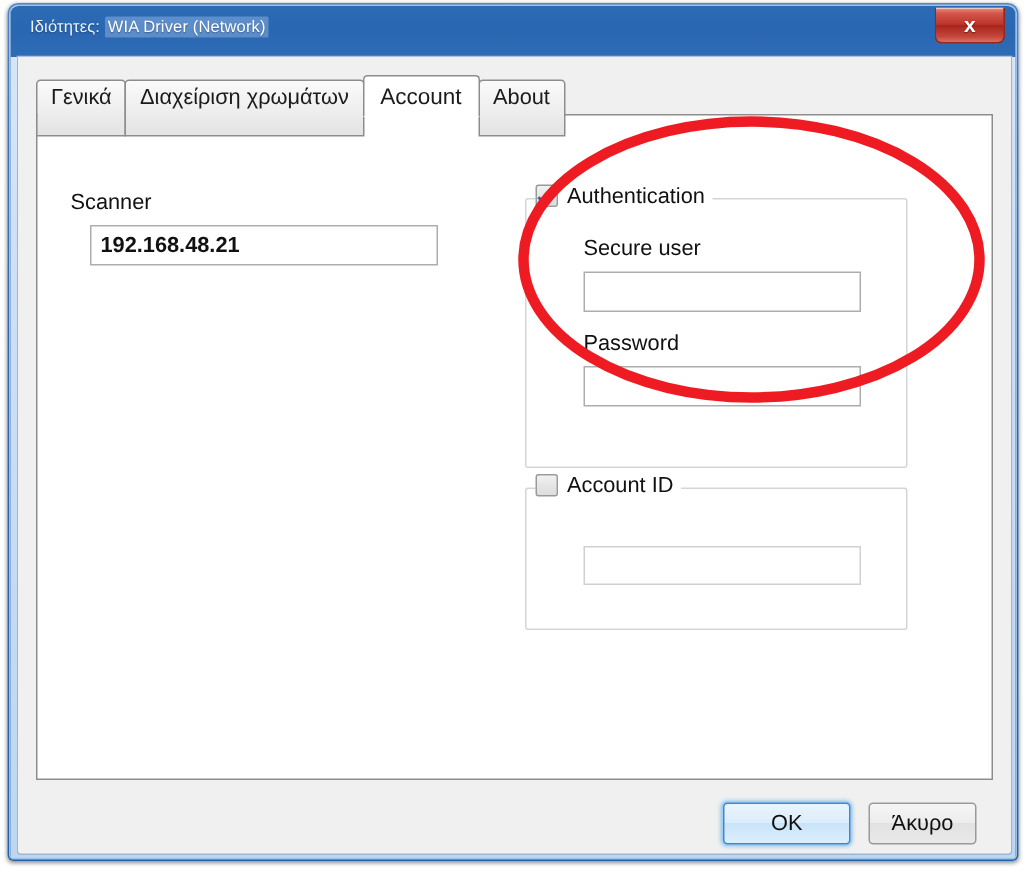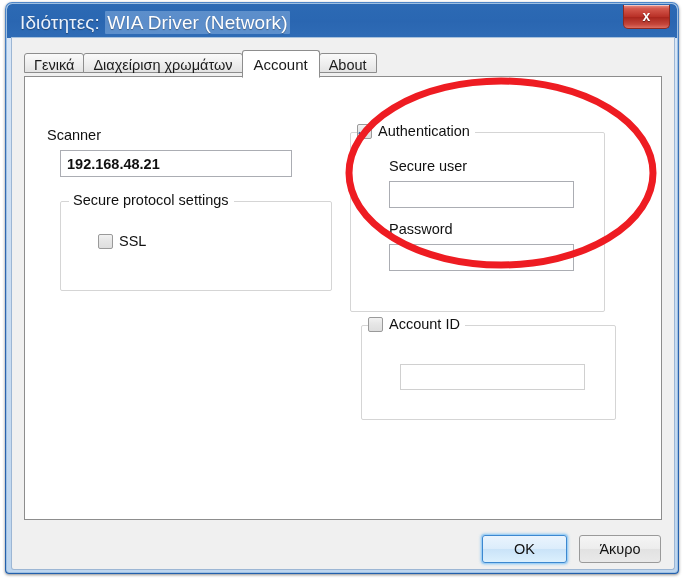--- a/index.html
+++ b/index.html
@@ -45,21 +45,21 @@
     width: 100%;
     height: 34px;
     box-sizing: border-box;
     background: linear-gradient(to bottom, #2c6ab4 0%, #2a67b2 48%, #2a66b1 50%, #2f6cb6 100%);
     border-radius: 5px 5px 0 0;
   }
   .title-text {
     position: absolute;
     left: 13px;
     top: 8px;
-    font-size: 19px;
+    font-size: 11px;
     color: #e9f1fb;
     white-space: nowrap;
     letter-spacing: 0.1px;
     text-shadow: 0 1px 1px rgba(0,0,0,0.35);
   }
   .title-prefix { color: #eaf2fc; }
   .title-highlight {
     color: #ffffff;
     background: rgba(160,195,235,0.42);
     padding: 1px 2px;
@@ -109,21 +109,21 @@
   .tabstrip {
     position: absolute;
     left: 12px;
     top: 15px;
     height: 26px;
     z-index: 4;
   }
   .tab {
     position: relative;
     float: left;
-    height: 20px;
+    height: 38px;
     box-sizing: border-box;
     padding: 0 9px;
     line-height: 22px;
     font-size: 14.5px;
     color: #1b1b1b;
     background: linear-gradient(to bottom, #fafafa 0%, #eeeeee 55%, #e3e3e3 100%);
     border: 1px solid #8d8d8d;
     border-bottom: 1px solid #8d8d8d;
     margin-right: -1px;
     border-radius: 3px 3px 0 0;
@@ -296,50 +296,44 @@
         <div class="tab">
           <span>About</span>
         </div>
       </div>
 
       <div class="tabpanel">
 
         <div class="field-label" style="left:22px; top:50px;">Scanner</div>
         <input class="textbox" style="left: 35px; top: 73px; width: 232px; height: 27px;" value="192.168.48.21">
 
-        <div class="groupbox" style="left:35px; top:124px; width:272px; height:90px;">
-          <div class="group-caption">Secure protocol settings</div>
-          <div class="check-row" style="left:37px; top:31px;">
-            <span class="checkbox"></span><span>SSL</span>
-          </div>
-        </div>
 
         <div class="groupbox" style="left:325px; top:55px; width:255px; height:180px;">
           <div class="group-caption with-check">
             <span class="checkbox checked"></span><span>Authentication</span>
           </div>
 
           <div class="field-label" style="left:38px; top:25px;">Secure user</div>
           <input class="textbox" style="left: 38px; top: 48px; width: 185px; height: 27px;" value="">
 
           <div class="field-label" style="left:38px; top:88px;">Password</div>
           <input class="textbox" type="password" style="left: 38px; top: 111px; width: 185px; height: 27px;" value="">
         </div>
 
-        <div class="groupbox" style="left:336px; top:248px; width:255px; height:95px;padding-left:48px;">
+        <div class="groupbox" style="left:325px; top:248px; width:255px; height:95px;padding-left:48px;">
           <div class="group-caption with-check">
             <span class="checkbox"></span><span>Account ID</span>
           </div>
           <input class="textbox disabled" style="left: 38px; top: 38px; width: 185px; height: 26px;" disabled="" value="">
         </div>
 
       </div>
 
       <div class="btn default" style="left:470px; top:497px; width:85px;">OK</div>
-      <div class="btn" style="left:567px; top:497px; width:82px;">Άκυρο</div>
+      <div class="btn" style="left:567px; top:497px; width:72px;">Άκυρο</div>
 
     </div>
   </div>
 </div>
 
 <svg class="annotation" viewBox="0 0 686 582" xmlns="http://www.w3.org/2000/svg">
   <ellipse id="annot-ellipse" cx="501" cy="173" rx="152" ry="92" fill="none" stroke="#EE1C22" stroke-width="7"></ellipse>
 </svg>
 
 </body></html>

